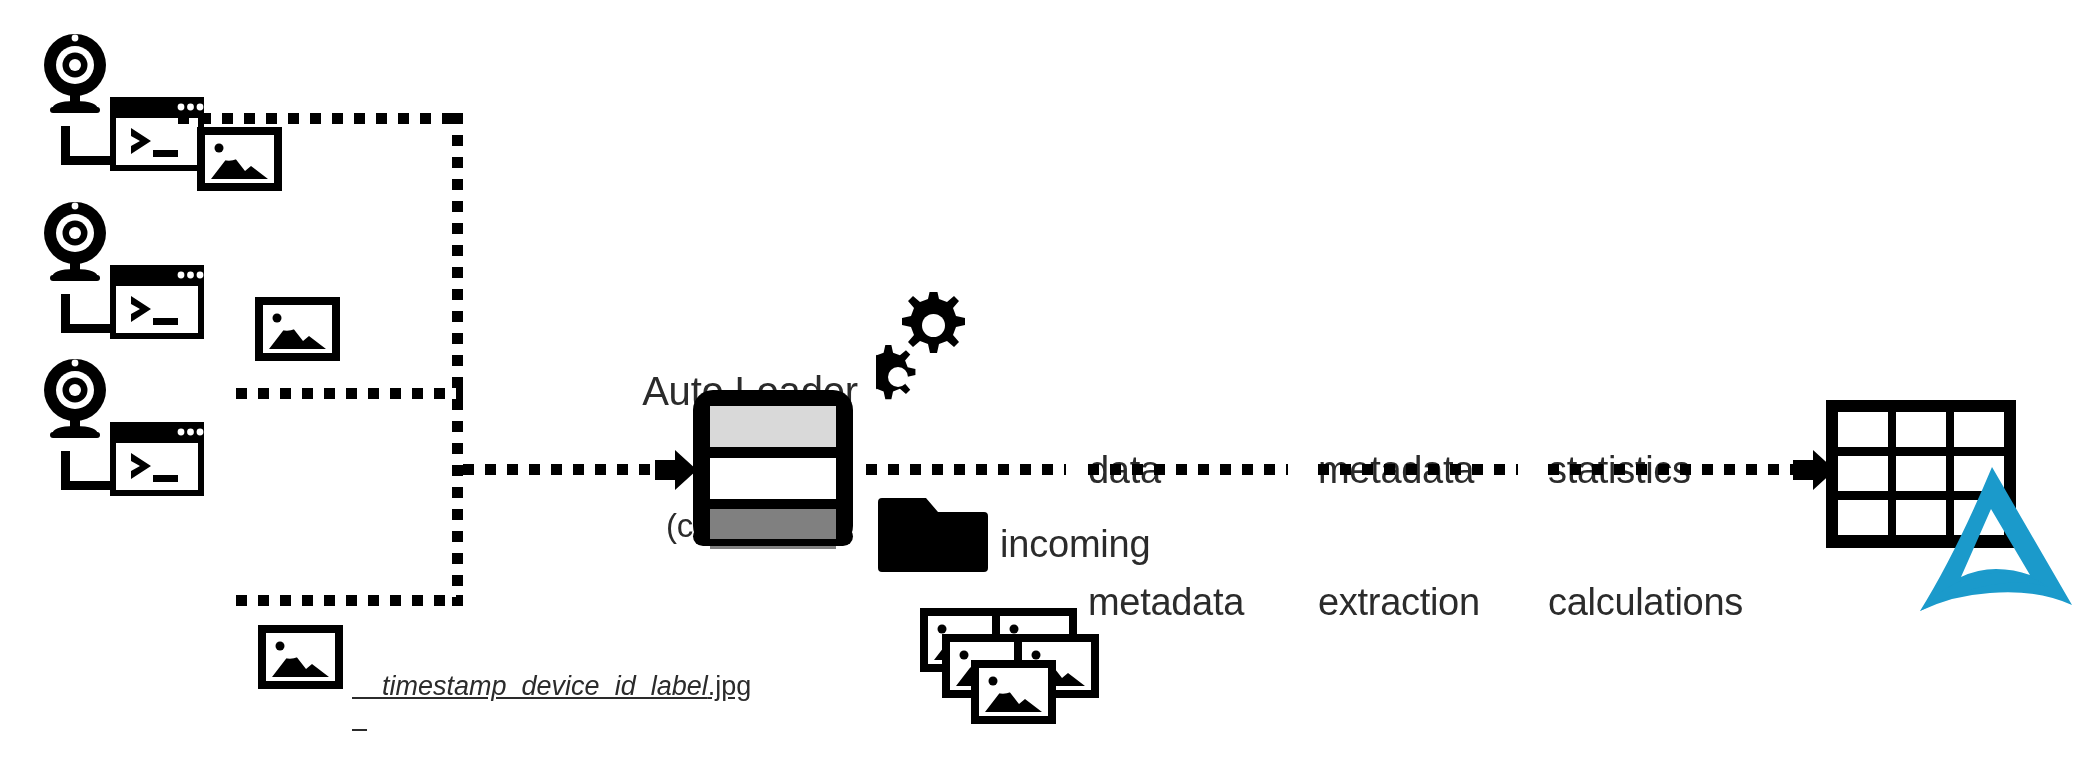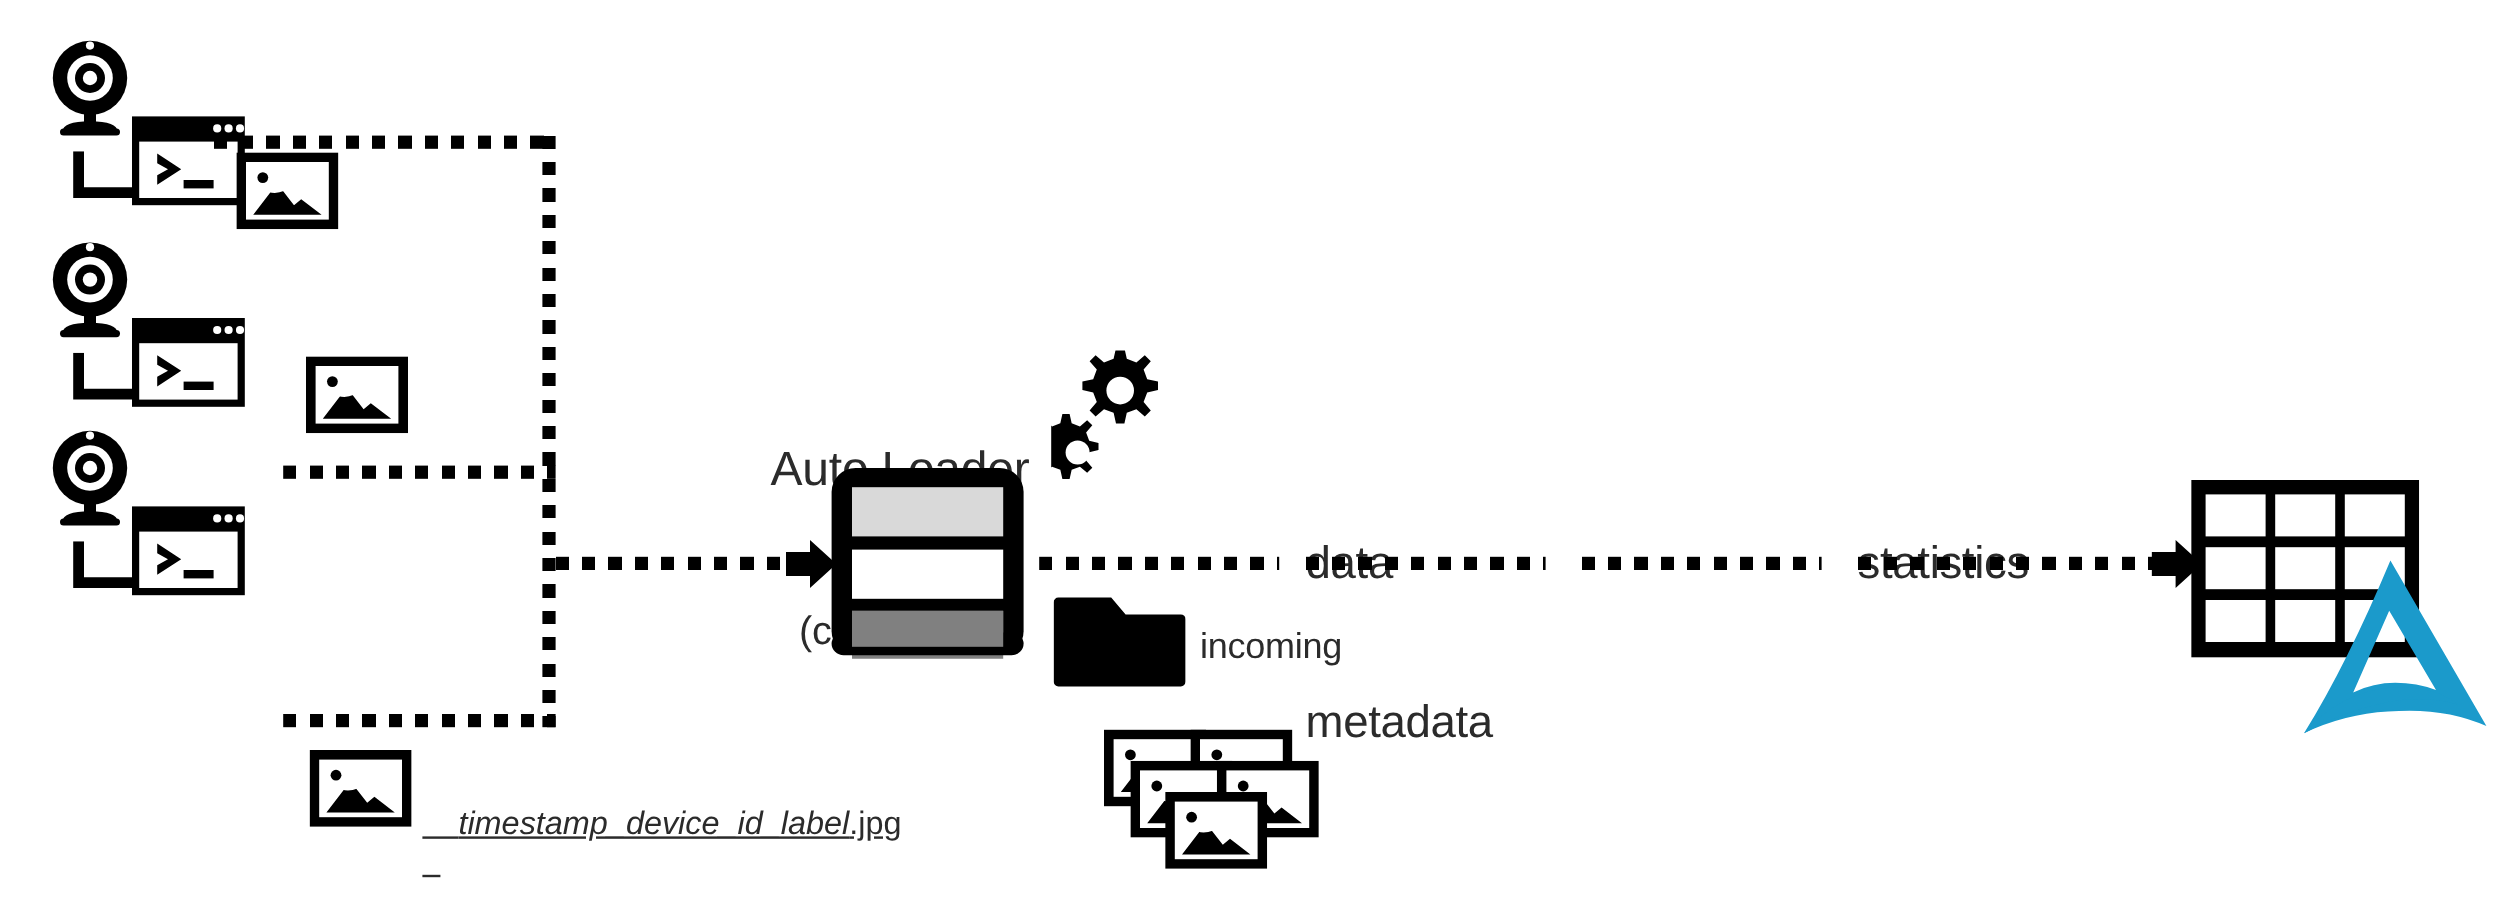--- a/index.html
+++ b/index.html
@@ -38,21 +38,21 @@
   .label-autoloader .l1 { display:block; font-size: 40px; }
   .label-autoloader .l2 { display:block; font-size: 33px; }
 
   .label-stage {
     font-size: 38px;
     line-height: 1.16;
     letter-spacing: -0.3px;
   }
   .label-stage span { display: block; }
 
-  .label-incoming { font-size: 30px; letter-spacing: -0.2px; }
+  .label-incoming { font-size: 38px; letter-spacing: -0.2px; }
 
   .label-filename { font-size: 27px; letter-spacing: 0px; text-decoration: underline; }
   .label-filename .it { font-style: italic; }
   .label-filename .ext { font-style: normal; }
 
   
   .dot-h {
     position: absolute;
     height: 11px;
     background-image: repeating-linear-gradient(to right,
@@ -253,24 +253,29 @@
   </div>
 
   <div class="dot-h" style="left:866px; top:464px; width:200px;"></div>
 
   <div class="label label-stage" style="left:1088px; top:360px;">
     <span>data</span>
     <span>metadata</span>
   </div>
   <div class="dot-h" style="left:1088px; top:464px; width:200px;"></div>
 
+  <div class="label label-stage" style="left:1318px; top:360px;">
+    <span>metadata</span>
+    <span>extraction</span>
+  </div>
   <div class="dot-h" style="left:1318px; top:464px; width:200px;"></div>
 
   <div class="label label-stage" style="left:1548px; top:360px;">
     <span>statistics</span>
+    <span>calculations</span>
   </div>
   <div class="dot-h" style="left:1548px; top:464px; width:248px;"></div>
   <svg class="ico abs" style="left:1793px; top:450px;" width="42" height="40" viewBox="0 0 42 40">
     <path d="M0 10 h20 v-10 l22 20 l-22 20 v-10 H0 z" fill="#000"></path>
   </svg>
 
   <svg class="ico abs" style="left:1826px; top:400px;" width="190" height="148" viewBox="0 0 190 148">
     <rect x="0" y="0" width="190" height="148" fill="#000"></rect>
     <g fill="#fff">
       <rect x="12" y="12" width="50" height="35"></rect>

